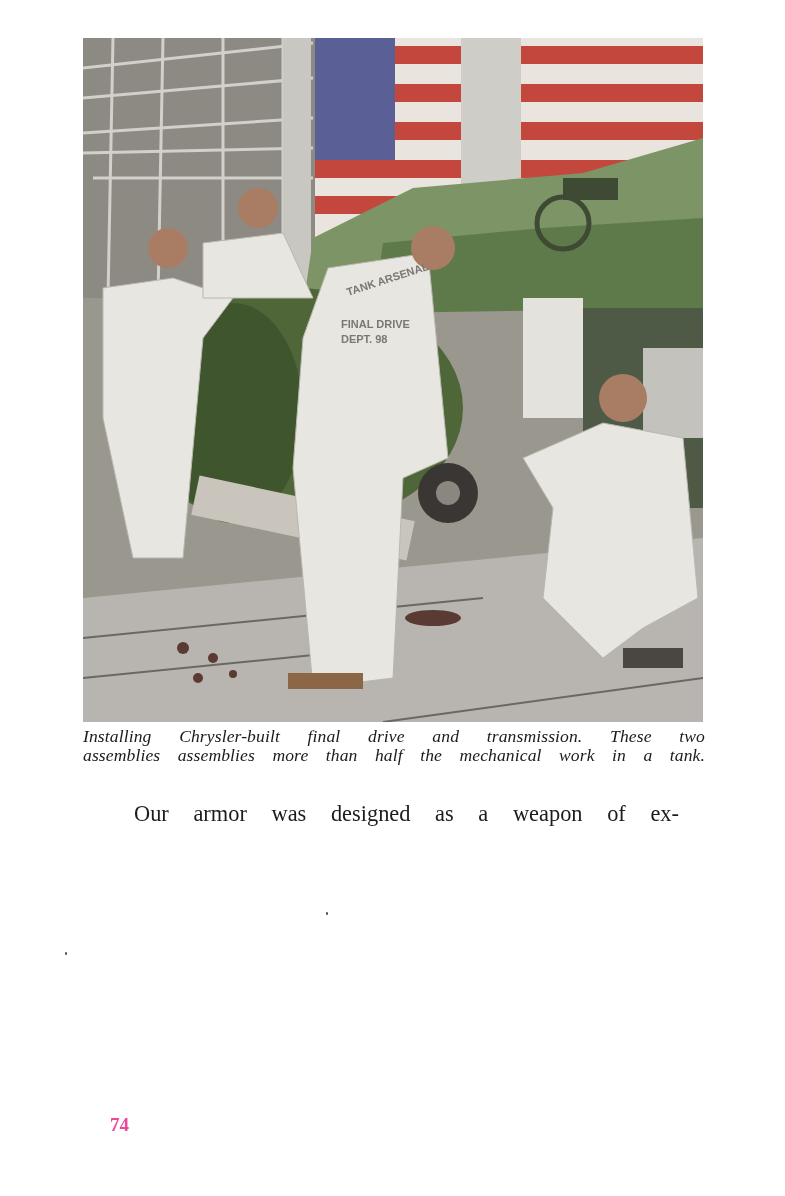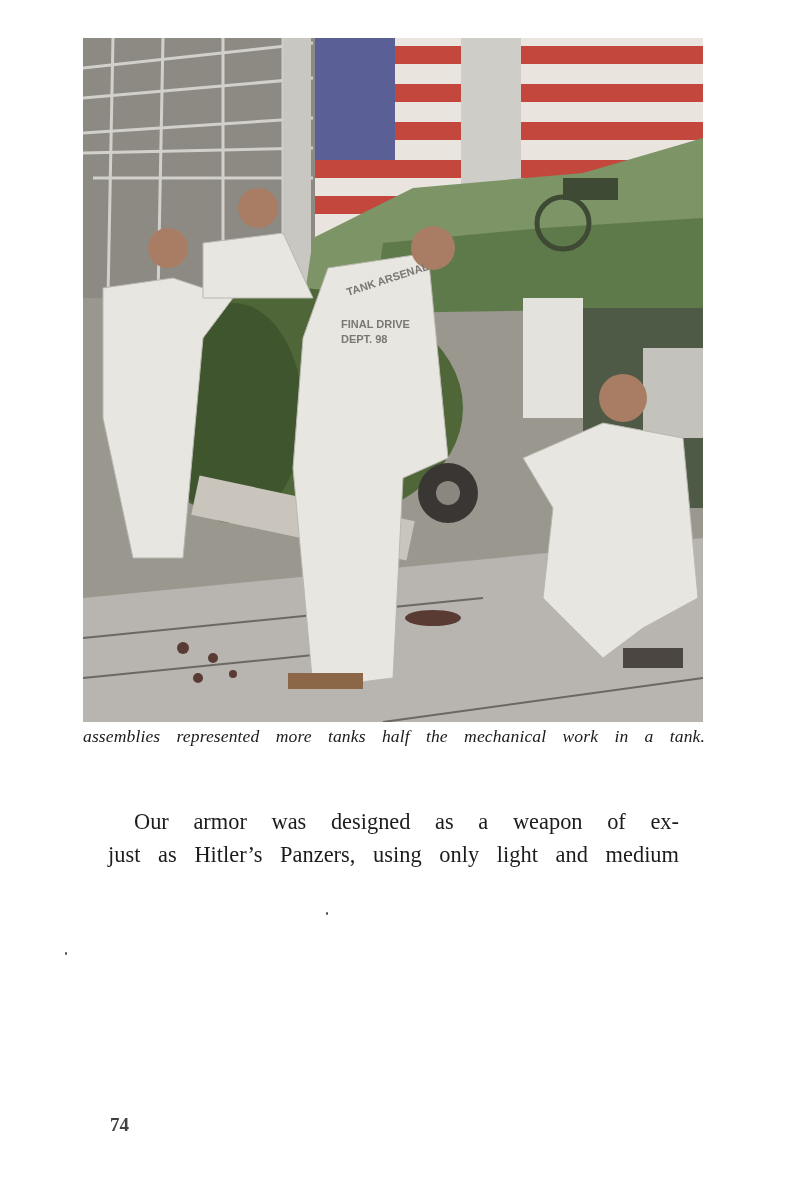--- a/index.html
+++ b/index.html
@@ -17,23 +17,23 @@
     font-style: italic; font-size: 17.6px; line-height: 19px; text-align: justify;
     text-align-last: justify; color: #1b1b1b; letter-spacing: 0.1px;
   }
   .caption span { display: block; }
   .body-text {
     position: absolute; left: 108px; top: 798px; width: 571px;
     font-size: 22.4px; line-height: 32.6px; color: #1c1c1c;
   }
   .line { display: block; text-align: justify; text-align-last: justify; white-space: nowrap; }
   .line.last { text-align-last: left; }
-  .line.indent { padding-left: 26px; margin-top: 8px; }
+  .line.indent { padding-left: 26px; }
   .page-number {
-    position: absolute; left: 110px; top: 1114px; font-size: 19px; font-weight: bold; color: #404040;
+    position: absolute; left: 110px; top: 1114px; font-size: 19px; font-weight: bold; color: #ec4899;
   }
   .speck { position: absolute; width: 2px; height: 3px; background: #555; border-radius: 1px; }
 </style>
 </head>
 <body>
 
 <div class="photo">
   <svg viewBox="0 0 620 684" preserveAspectRatio="none">
 
     <rect x="0" y="0" width="620" height="684" fill="#9a978f"></rect>
@@ -117,26 +117,26 @@
       <text x="258" y="290">FINAL DRIVE</text>
       <text x="258" y="305">DEPT. 98</text>
     </g>
 
     <circle cx="365" cy="455" r="30" fill="#3a3633"></circle>
     <circle cx="365" cy="455" r="12" fill="#8b8680"></circle>
   </svg>
 </div>
 
 <div class="caption">
-  <span>assemblies represented more tanks half the mechanical work in a tank.</span>
+  <span>Installing Chrysler-built final drive and transmission. These two</span>
+  <span>assemblies assemblies more than half the mechanical work in a tank.</span>
 </div>
 
 <div class="body-text">
   <div>
     <span class="line indent">Our armor was designed as a weapon of ex-</span>
-    <span class="line">just as Hitler’s Panzers, using only light and medium</span>
   </div>
 </div>
 
 <div class="speck" style="left:326px; top:912px;"></div>
 <div class="speck" style="left:65px; top:952px;"></div>
 
 <div class="page-number">74</div>
 
 </body></html>

